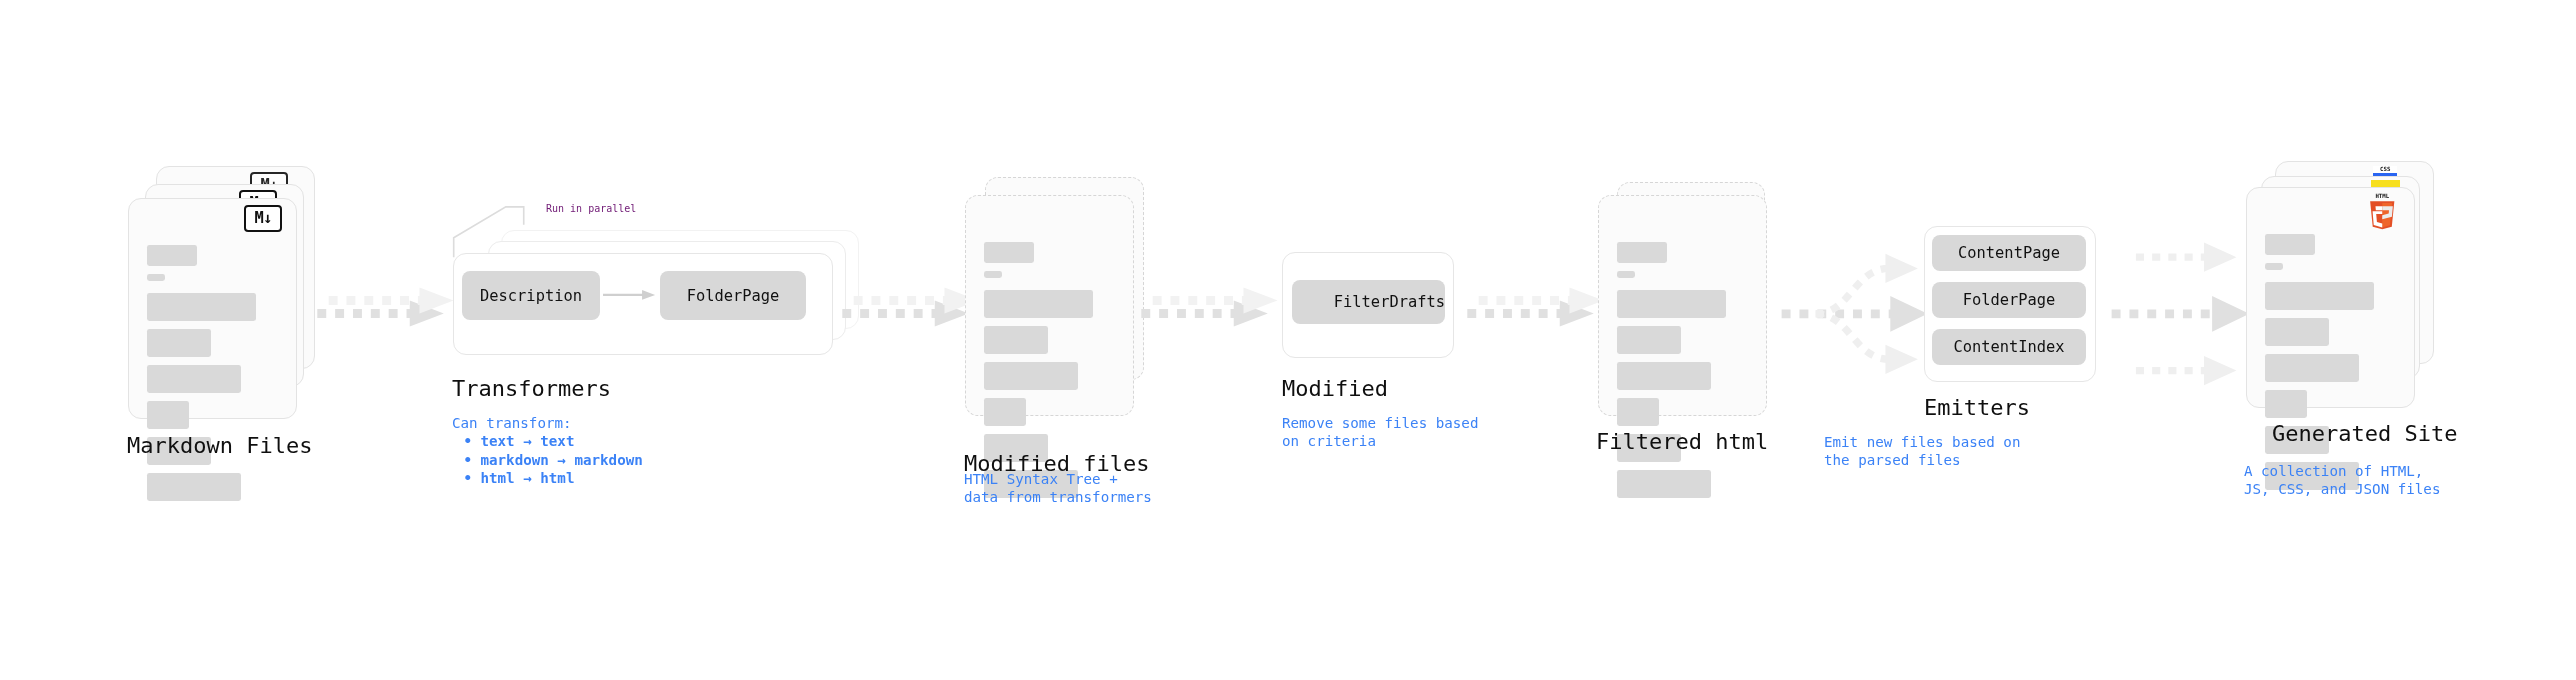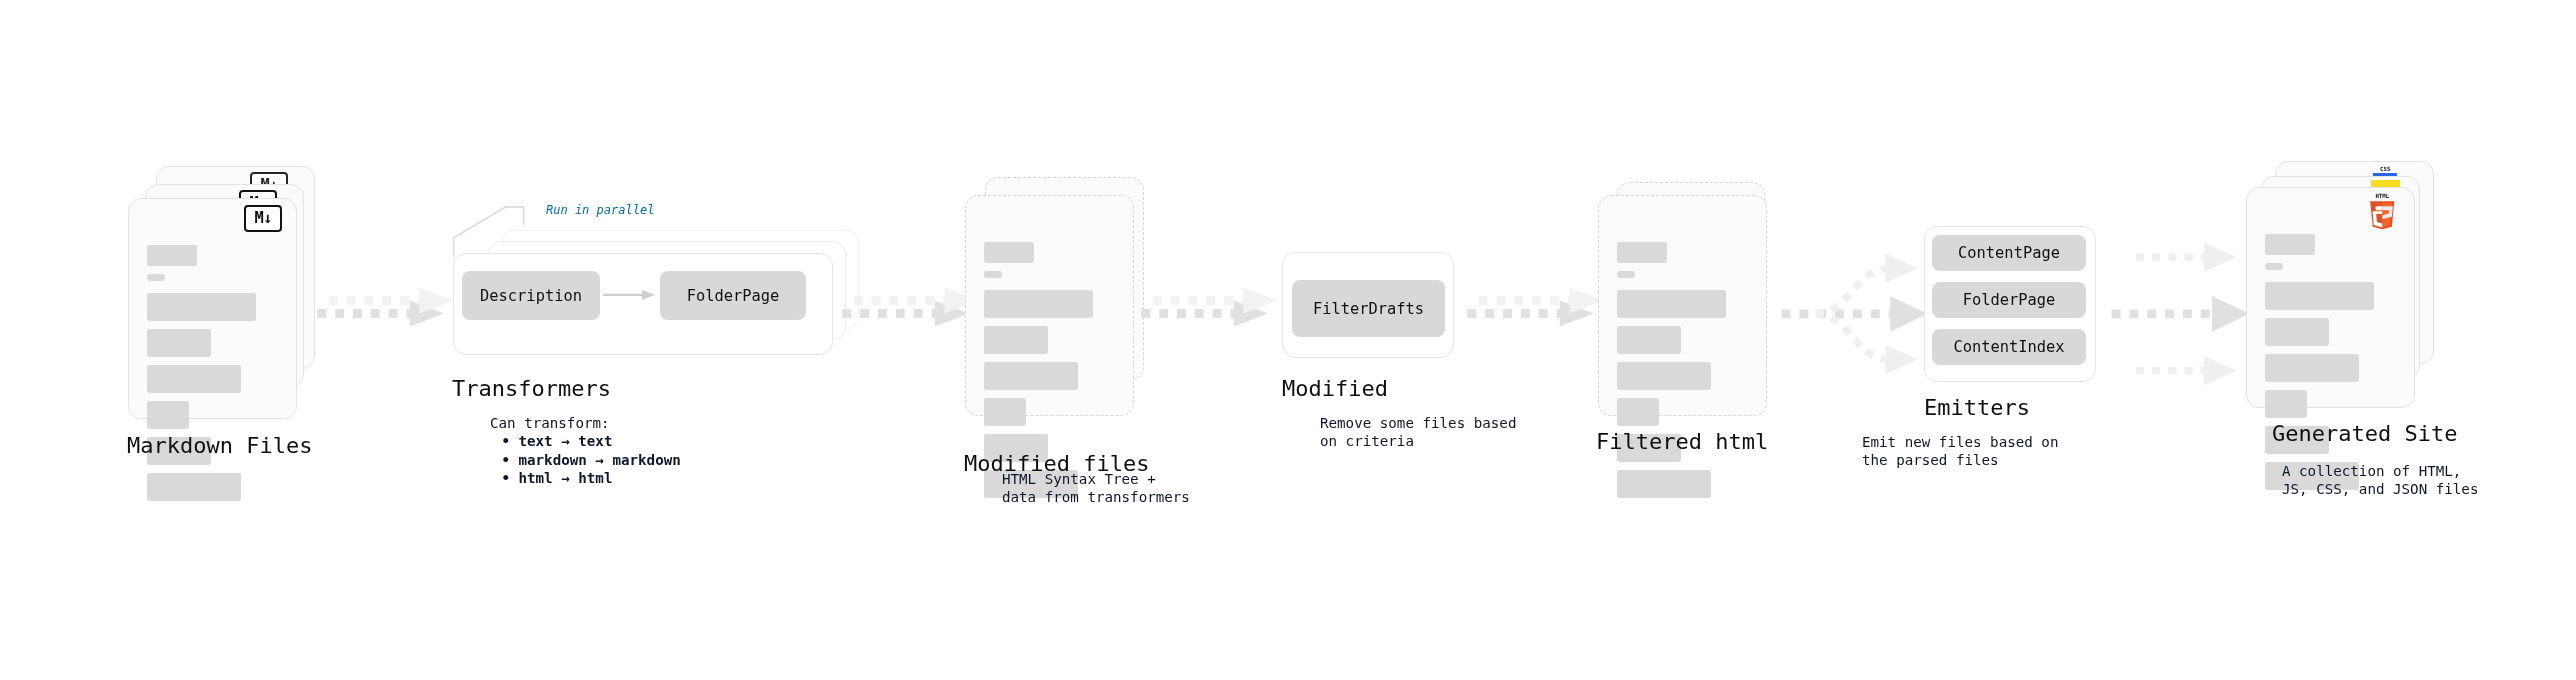--- a/index.html
+++ b/index.html
@@ -34,39 +34,38 @@
   .css-badge{position:absolute;width:24.4px;height:10.6px;background:#fff;}
   .css-badge .css-txt{font-size:5.7px;font-weight:bold;color:#111;text-align:center;line-height:6.5px;}
   .css-badge .css-bar{height:3.3px;background:#2965f1;}
 
   
   .cap-title{
     position:absolute;font-size:22px;color:#0f0f0f;white-space:nowrap;
     letter-spacing:0px;
   }
   .cap-sub{
-    position:absolute;font-size:14.2px;color:#0f172a;line-height:1.30;
+    position:absolute;font-size:14.2px;color:#3b82f6;line-height:1.30;
     white-space:nowrap;
-    margin-left:38px;
   }
   .cap-sub .bullet{padding-left:11.4px;font-weight:bold;}
 
   
   .pbox{
     position:absolute;border:1.6px solid #e6e6e6;border-radius:13px;
     background:#ffffff;box-sizing:border-box;
   }
   .chip{
     position:absolute;background:#d8d8d8;border-radius:8.1px;
     display:flex;align-items:center;justify-content:center;
     font-size:15.4px;color:#111;white-space:nowrap;box-sizing:border-box;
   }
   .chip.l2{background:#e4e4e4;}
   .chip.l3{background:#ededed;}
-  .runlabel{position:absolute;font-size:12px;color:#0369a1;white-space:nowrap;font-style:italic;}
+  .runlabel{position:absolute;font-size:10px;color:#701a75;white-space:nowrap;}
 
   svg{position:absolute;overflow:visible;}
   .arrowpath{fill:none;stroke-linecap:butt;}
 </style>
 </head>
 <body>
 
 <div class="stage">
 
   <div class="card" style="left:156px;top:166px;width:159px;height:203px;"></div>
@@ -182,21 +181,21 @@
 
 <svg style="left:1138px;top:268px;" width="138" height="73" viewBox="0 0 170 90">
   <path class="arrowpath" d="M4,56 H120" stroke="#e0e0e0" stroke-width="11" stroke-dasharray="11 11"></path>
   <polygon points="118,40 160,56 118,72" fill="#e0e0e0"></polygon>
   <path class="arrowpath" d="M18,40 H132" stroke="#f2f2f2" stroke-width="11" stroke-dasharray="11 11"></path>
   <polygon points="130,24 172,40 130,56" fill="#f2f2f2"></polygon>
 </svg>
 
 <div class="stage">
   <div class="pbox" style="left:1282px;top:252px;width:172px;height:106px;"></div>
-  <div class="chip" style="left:1292px;top:280px;width:153px;height:57px;">
+  <div class="chip" style="left:1292px;top:280px;width:153px;height:44px;justify-content:flex-end;">
     <span>FilterDrafts</span>
   </div>
   <div class="cap-title" style="left:1282px;top:376px;">Modified</div>
   <div class="cap-sub" style="left:1282px;top:414px;">
     <div>Remove some files based</div>
     <div>on criteria</div>
   </div>
 </div>
 
 <svg style="left:1464px;top:268px;" width="138" height="73" viewBox="0 0 170 90">

